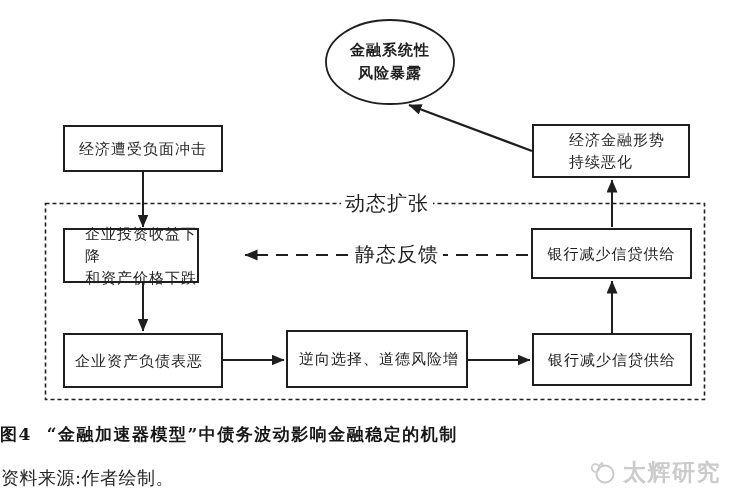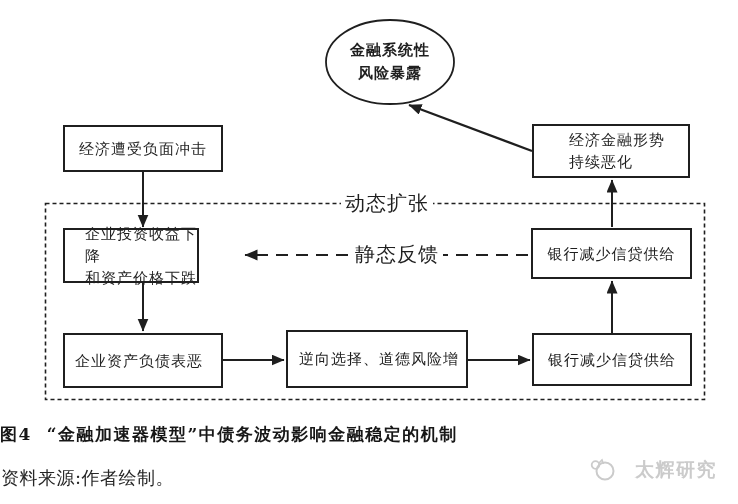--- a/index.html
+++ b/index.html
@@ -27,22 +27,22 @@
   .band-dynamic { left:341px; top:193px; }
   .band-static  { left:351px; top:244px; }
   .caption {
     position:absolute; top:423px; left:0; width:738px; text-align:left;
     font-weight:bold; font-size:17px; letter-spacing:1.5px; white-space:pre; color:#171717;
   }
   .source {
     position:absolute; top:466px; left:1px; font-size:18px; letter-spacing:0.5px; color:#262626;
   }
   .watermark {
-    position:absolute; top:457px; left:590px; display:flex; align-items:center; gap:18px;
-    color:#cbcbcb; font-size:19px; font-weight:bold; letter-spacing:1.5px; z-index:2;
+    position:absolute; top:457px; left:590px; display:flex; align-items:center; gap:6px;
+    color:#cbcbcb; font-size:23px; font-weight:bold; letter-spacing:1.5px; z-index:2;
   }
 </style>
 </head>
 <body>
 
 <div class="page">
 
   <svg class="flow-layer" width="738" height="504" viewBox="0 0 738 504">
     <defs>
       <marker id="arw" markerUnits="userSpaceOnUse" markerWidth="15" markerHeight="13" refX="12.5" refY="5.5" orient="auto">

